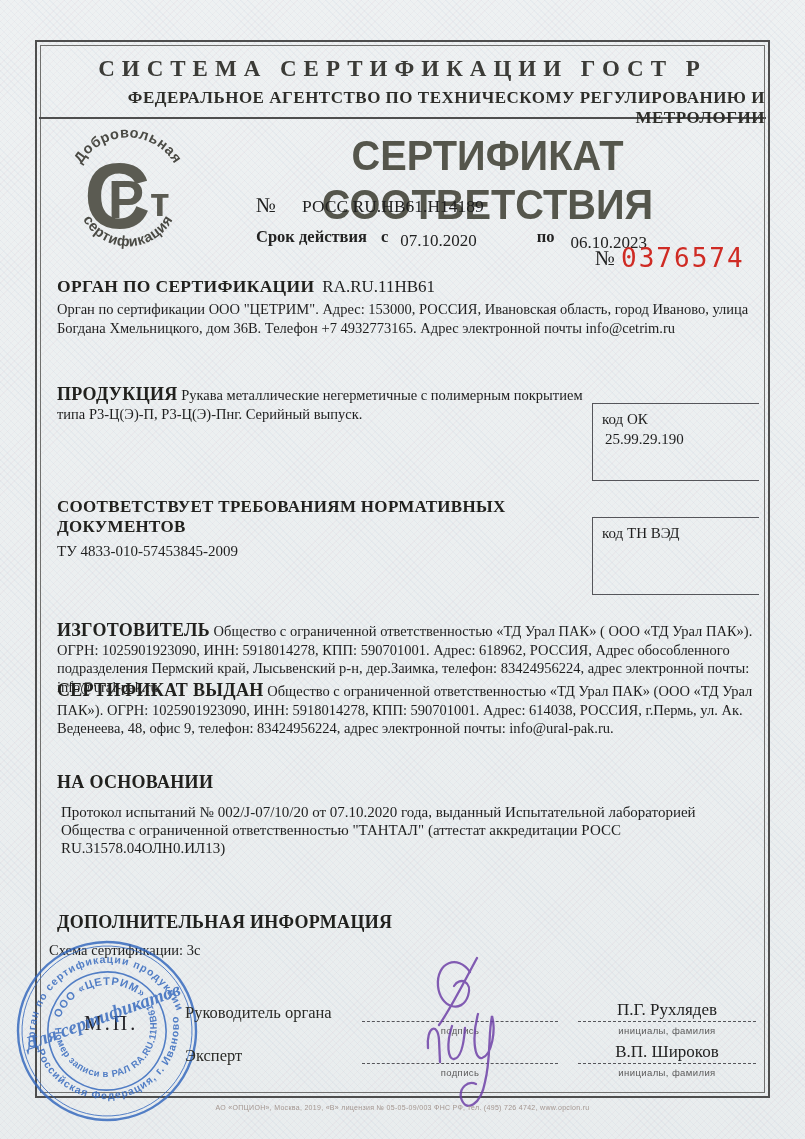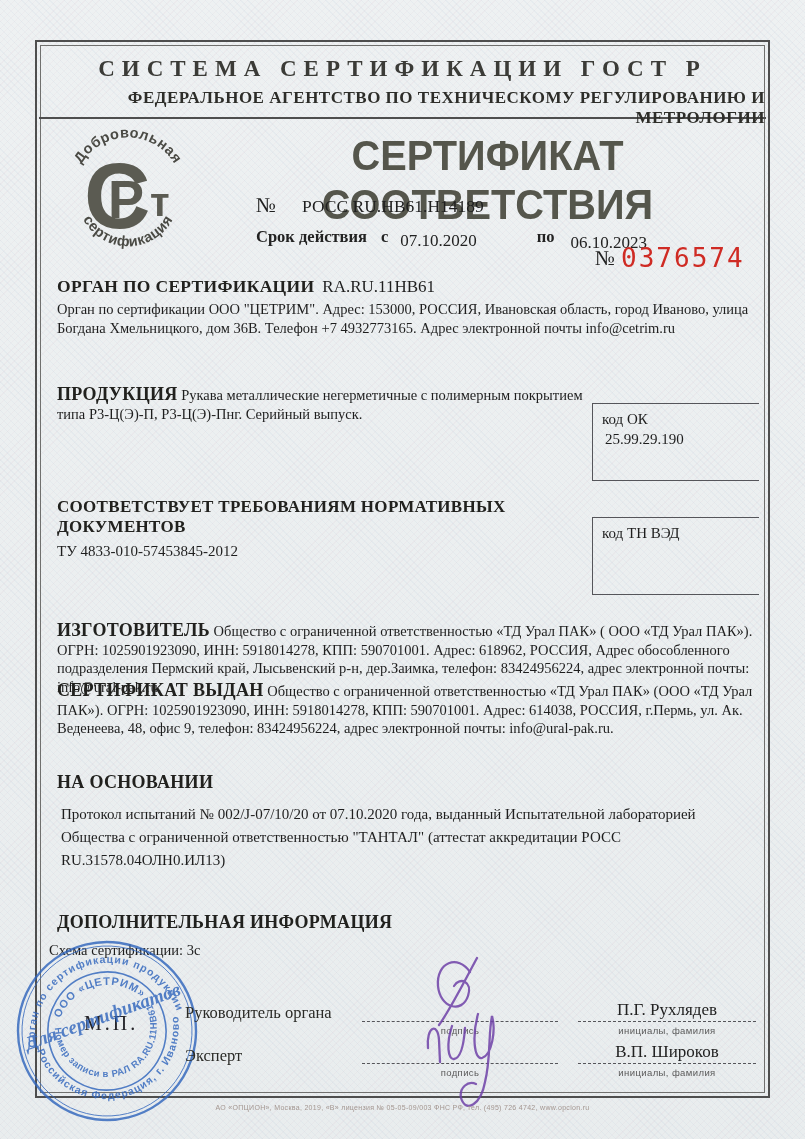--- a/index.html
+++ b/index.html
@@ -101,39 +101,39 @@
     <span class="inlinepara"><b>ПРОДУКЦИЯ</b>
     <span>Рукава металлические  негерметичные с полимерным покрытием типа Р3-Ц(Э)-П, Р3-Ц(Э)-Пнг. Серийный выпуск.</span></span>
   </div>
   <div class="abs codebox" style="top:403px;">
     <div class="lbl">код ОК</div>
     <div class="val">25.99.29.190</div>
   </div>
 
   <div class="abs sec headrow" style="top:497px;width:530px;">
     <h3>СООТВЕТСТВУЕТ ТРЕБОВАНИЯМ НОРМАТИВНЫХ ДОКУМЕНТОВ</h3>
-    <p style="font-size:15px;margin-top:5px;">ТУ  4833-010-57453845-2012</p>
+    <p style="font-size:15px;margin-top:5px;">ТУ  4833-010-57453845-2009</p>
   </div>
   <div class="abs codebox" style="top:517px;">
     <div class="lbl">код ТН ВЭД</div>
   </div>
 
   <div class="abs" style="left:57px;top:621px;width:707px;">
     <span class="inlinepara"><b>ИЗГОТОВИТЕЛЬ</b>
     <span>Общество с ограниченной ответственностью «ТД Урал ПАК» ( ООО «ТД Урал ПАК»). ОГРН: 1025901923090, ИНН: 5918014278, КПП: 590701001. Адрес: 618962, РОССИЯ, Адрес обособленного подразделения Пермский край, Лысьвенский р-н, дер.Заимка, телефон: 83424956224, адрес электронной почты: info@ural-pak.ru.</span></span>
   </div>
 
   <div class="abs" style="left:57px;top:681px;width:707px;">
     <span class="inlinepara"><b>СЕРТИФИКАТ ВЫДАН</b>
     <span>Общество с ограниченной ответственностью «ТД Урал ПАК» (ООО «ТД Урал ПАК»). ОГРН: 1025901923090, ИНН: 5918014278, КПП: 590701001. Адрес: 614038, РОССИЯ, г.Пермь, ул. Ак. Веденеева, 48, офис 9, телефон: 83424956224, адрес электронной почты: info@ural-pak.ru.</span></span>
   </div>
 
   <div class="abs sec" style="top:772px;">
     <h3 style="font-size:18px;">НА ОСНОВАНИИ</h3>
-    <p style="margin-top:10px;padding-left:4px;font-size:15px;line-height:23px;">Протокол испытаний № 002/J-07/10/20 от 07.10.2020 года, выданный Испытательной лабораторией Общества с ограниченной ответственностью "ТАНТАЛ" (аттестат аккредитации РОСС RU.31578.04ОЛН0.ИЛ13)</p>
+    <p style="margin-top:10px;padding-left:4px;font-size:15px;line-height:18px;">Протокол испытаний № 002/J-07/10/20 от 07.10.2020 года, выданный Испытательной лабораторией Общества с ограниченной ответственностью "ТАНТАЛ" (аттестат аккредитации РОСС RU.31578.04ОЛН0.ИЛ13)</p>
   </div>
 
   <div class="abs sec" style="top:912px;">
     <h3 style="font-size:18px;">ДОПОЛНИТЕЛЬНАЯ ИНФОРМАЦИЯ</h3>
   </div>
   <div class="abs" style="left:49px;top:942px;font-size:14.5px;">Схема сертификации: 3с</div>
 
   <div class="abs mp">М.П.</div>
 
   <svg class="abs" style="left:14px;top:938px;transform:rotate(-14deg);opacity:.82;" width="186" height="186" viewBox="0 0 186 186">

